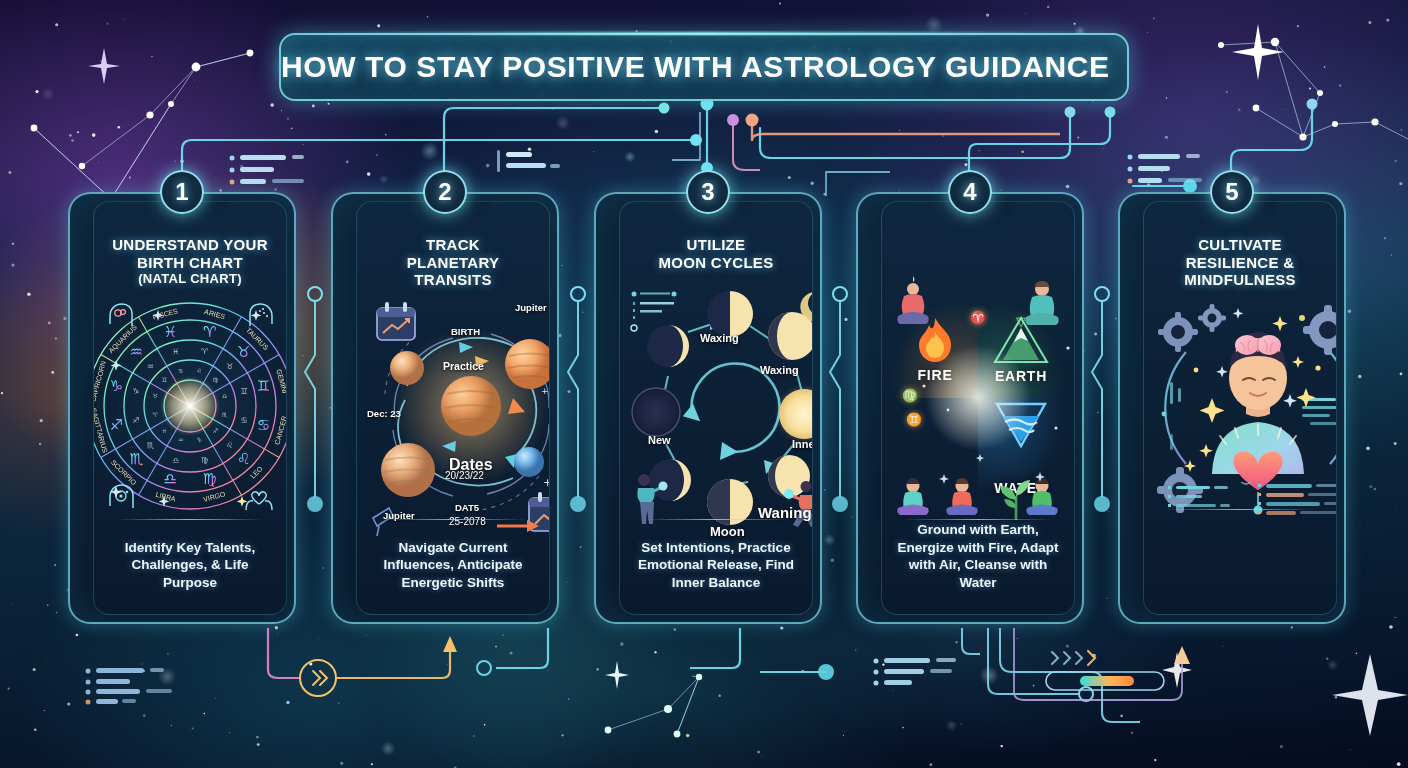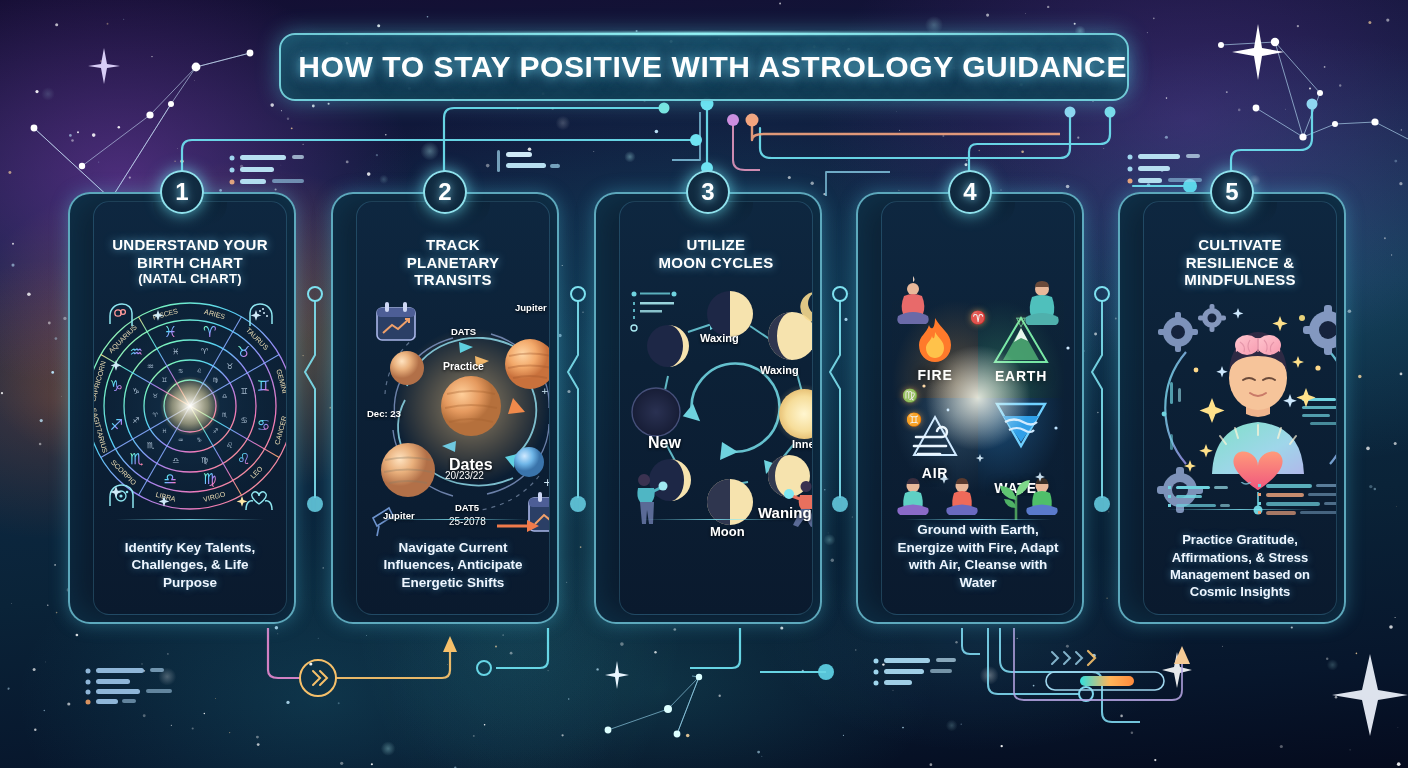--- a/index.html
+++ b/index.html
@@ -23,21 +23,21 @@
     background:
       radial-gradient(ellipse 240px 420px at 520px 560px, rgba(60,200,200,.14), rgba(0,0,0,0) 70%),
       radial-gradient(ellipse 300px 160px at 980px 640px, rgba(60,170,200,.10), rgba(0,0,0,0) 70%);
     mix-blend-mode:screen;}
 
   
   .title-bar{position:absolute;left:279px;top:33px;width:850px;height:68px;border-radius:16px;
     border:2px solid rgba(130,230,240,.85);
     background:linear-gradient(180deg, rgba(22,70,96,.92), rgba(14,46,70,.95));
     box-shadow:0 0 22px rgba(90,220,235,.45), inset 0 0 28px rgba(80,200,220,.25);
-    display:flex;align-items:center;justify-content:flex-end;}
+    display:flex;align-items:center;justify-content:flex-start;}
   .title-bar .glow-line{position:absolute;left:10px;right:10px;top:-3px;height:3px;border-radius:3px;
     background:linear-gradient(90deg,rgba(120,240,255,0),rgba(160,255,255,.95),rgba(120,240,255,0));
     filter:blur(1px);}
   .title-text{font-size:30px;font-weight:bold;letter-spacing:.6px;color:#ffffff;
     text-shadow:0 0 12px rgba(130,230,255,.75),0 0 26px rgba(80,190,230,.55);white-space:nowrap;}
 
   
   .card{position:absolute;top:192px;width:228px;height:432px;border-radius:22px;
     border:2px solid rgba(120,215,235,.75);
     background:linear-gradient(180deg,#0d2236 0%,#0b2236 35%,#0a1c30 70%,#0a1a2c 100%);
@@ -1048,21 +1048,21 @@
           <path d="M134,236 L168,236" stroke="#f07a4b" stroke-width="3" fill="none"></path>
           <path d="M164,230 l12,6 l-12,6 Z" fill="#f07a4b"></path>
           <g opacity=".85">
             <path d="M10,228 L26,218 L30,226 L14,236 Z" fill="none" stroke="#7fa8e8" stroke-width="1.6"></path>
             <path d="M16,236 L14,246" stroke="#7fa8e8" stroke-width="1.6"></path>
           </g>
           <text x="178" y="104" fill="#cfe9f7" font-size="9" font-family="DejaVu Sans, sans-serif">+</text>
           <text x="180" y="196" fill="#cfe9f7" font-size="11" font-family="DejaVu Sans, sans-serif">+</text>
         </svg>
         <div class="lbl" style="left:152px;top:12px">Jupiter</div>
-        <div class="lbl" style="left:88px;top:36px">DATS</div>
+        <div class="lbl" style="left:88px;top:36px">BIRTH</div>
         <div class="lbl" style="left:80px;top:70px;font-size:10.5px">Practice</div>
         <div class="lbl" style="left:4px;top:118px">Dec: 23</div>
         <div class="lbl" style="left:86px;top:166px;font-size:16px">Dates</div>
         <div class="lbl sm" style="left:82px;top:180px">20/23/22</div>
         <div class="lbl" style="left:20px;top:220px">Jupiter</div>
         <div class="lbl" style="left:92px;top:212px">DAT5</div>
         <div class="lbl sm" style="left:86px;top:226px">25-2078</div>
       </div>
 
       <div class="card-divider"></div>
@@ -1172,24 +1172,25 @@
               <path d="M20,11 l-8,-3" stroke="#e8705e" stroke-width="3" fill="none"></path>
               <circle cx="9" cy="6" r="5" fill="#7fe8f2"></circle>
             </g>
           </g>
         </svg>
         <div class="lbl" style="left:74px;top:48px;font-size:11px">Waxing</div>
         <div class="lbl" style="left:134px;top:80px;font-size:11px">Waxing</div>
         <div class="lbl" style="left:166px;top:154px;font-size:11px">Inner</div>
         <div class="lbl" style="left:132px;top:220px;font-size:15px">Waning</div>
         <div class="lbl" style="left:84px;top:240px;font-size:13px">Moon</div>
-        <div class="lbl" style="left:22px;top:150px;font-size:16px">New</div>
+        <div class="lbl" style="left:22px;top:150px;font-size:11px">New</div>
       </div>
 
       <div class="card-divider"></div>
+      <div class="card-footer">Set Intentions, Practice Emotional Release, Find Inner Balance</div>
     </div>
   </div>
 
   <div class="card" style="left:856px">
     <div class="num-badge">
         <span>4</span>
       </div>
     <div class="card-inner">
       <div class="notch"></div>
 
@@ -1202,29 +1203,20 @@
             </svg>
             <span class="ename">FIRE</span>
           </div>
           <div class="quad q-earth">
             <svg width="58" height="52" viewBox="0 0 58 52">
               <path d="M29,4 L55,48 L3,48 Z" fill="none" stroke="#79e8a6" stroke-width="2"></path>
               <path d="M29,14 L47,46 L11,46 Z" fill="#4fae74" opacity=".85"></path>
               <path d="M29,14 L36,27 L29,24 L22,28 Z" fill="#e8f6ee"></path>
             </svg>
             <span class="ename">EARTH</span>
-          </div>
-          <div class="quad q-air">
-            <svg width="58" height="50" viewBox="0 0 58 50">
-              <path d="M29,4 L50,42 L8,42 Z" fill="none" stroke="#cfe9ff" stroke-width="2"></path>
-              <path d="M10,24 L36,24 a5,5 0 1 0 -5,-6" fill="none" stroke="#eaf6ff" stroke-width="2.6" stroke-linecap="round"></path>
-              <path d="M8,33 L40,33" stroke="#eaf6ff" stroke-width="2.6" stroke-linecap="round"></path>
-              <path d="M12,41 L34,41" stroke="#eaf6ff" stroke-width="2.6" stroke-linecap="round"></path>
-            </svg>
-            <span class="ename">AIR</span>
           </div>
           <div class="quad q-water">
             <svg width="58" height="52" viewBox="0 0 58 52">
               <path d="M5,6 L53,6 L29,48 Z" fill="none" stroke="#6fd0ff" stroke-width="2.4"></path>
               <path d="M11,18 L47,18 L29,44 Z" fill="#2f9fe8"></path>
               <path d="M13,24 q9,-5 18,0 q9,5 14,0" fill="none" stroke="#cfeaff" stroke-width="2.4"></path>
               <path d="M17,32 q8,-4 15,0 q7,4 10,0" fill="none" stroke="#cfeaff" stroke-width="2.2"></path>
             </svg>
             <span class="ename">WATER</span>
           </div>
@@ -1457,21 +1449,20 @@
               <rect x="146" y="29" width="52" height="3" rx="1.5" fill="#8fbde0" opacity=".45"></rect>
           </g>
           <g opacity=".8">
             <circle cx="92" cy="-4" r="6" fill="none" stroke="#7fc8dd" stroke-width="1.4"></circle>
             <path d="M92,-8 L92,0 M88,-4 L96,-4" stroke="#7fc8dd" stroke-width="1.2"></path>
           </g>
         </svg>
       </div>
 
       <div class="card-divider" style="bottom:104px"></div>
-      <div class="card-footer" style="bottom:14px;font-size:13px">Practice Gratitude, Affirmations, &amp; Stress Management based on Cosmic Insights</div>
     </div>
   </div>
 
   <div class="title-bar">
     <div class="glow-line"></div>
     <div class="title-text">HOW TO STAY POSITIVE WITH ASTROLOGY GUIDANCE</div>
   </div>
 
 </div>
 

